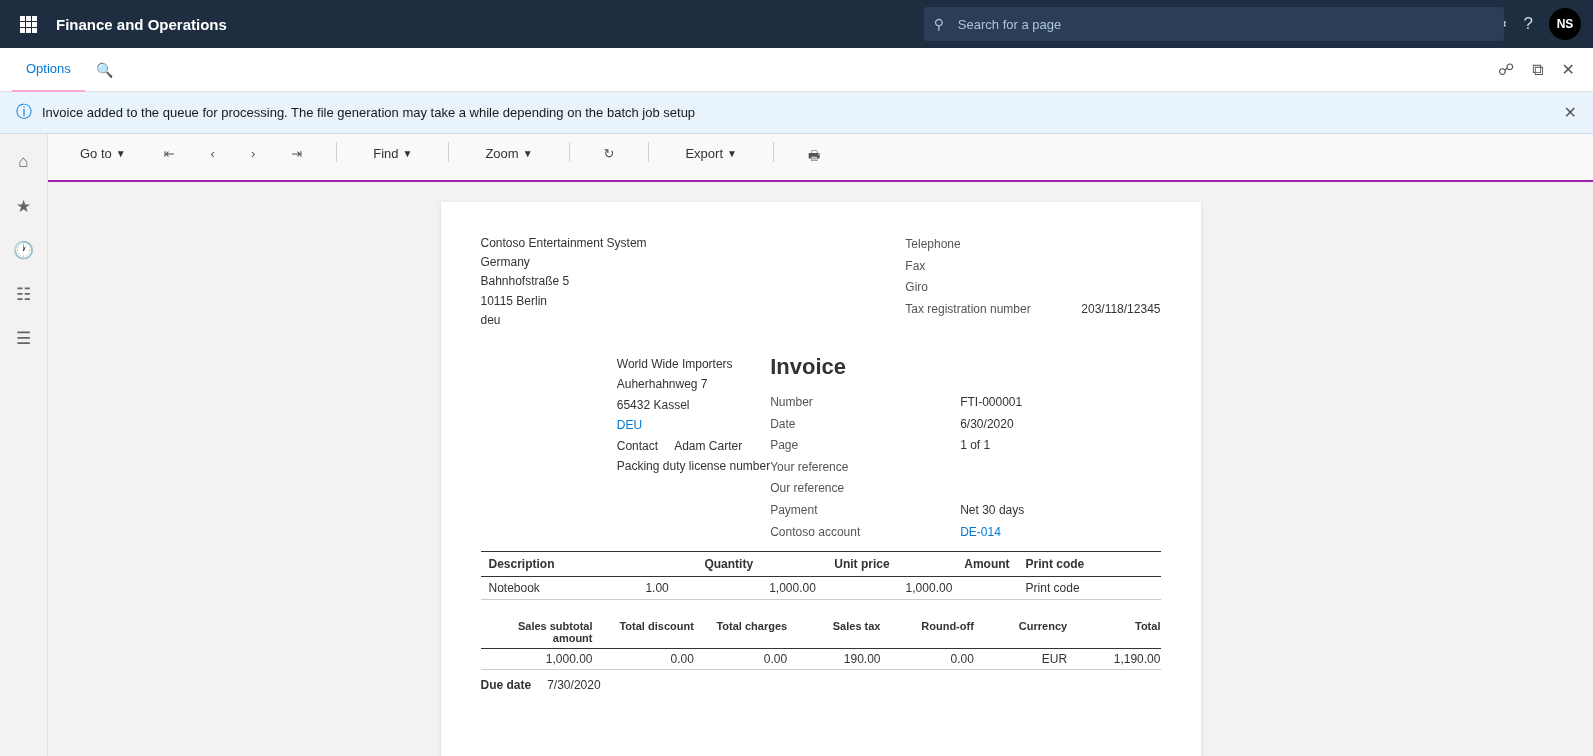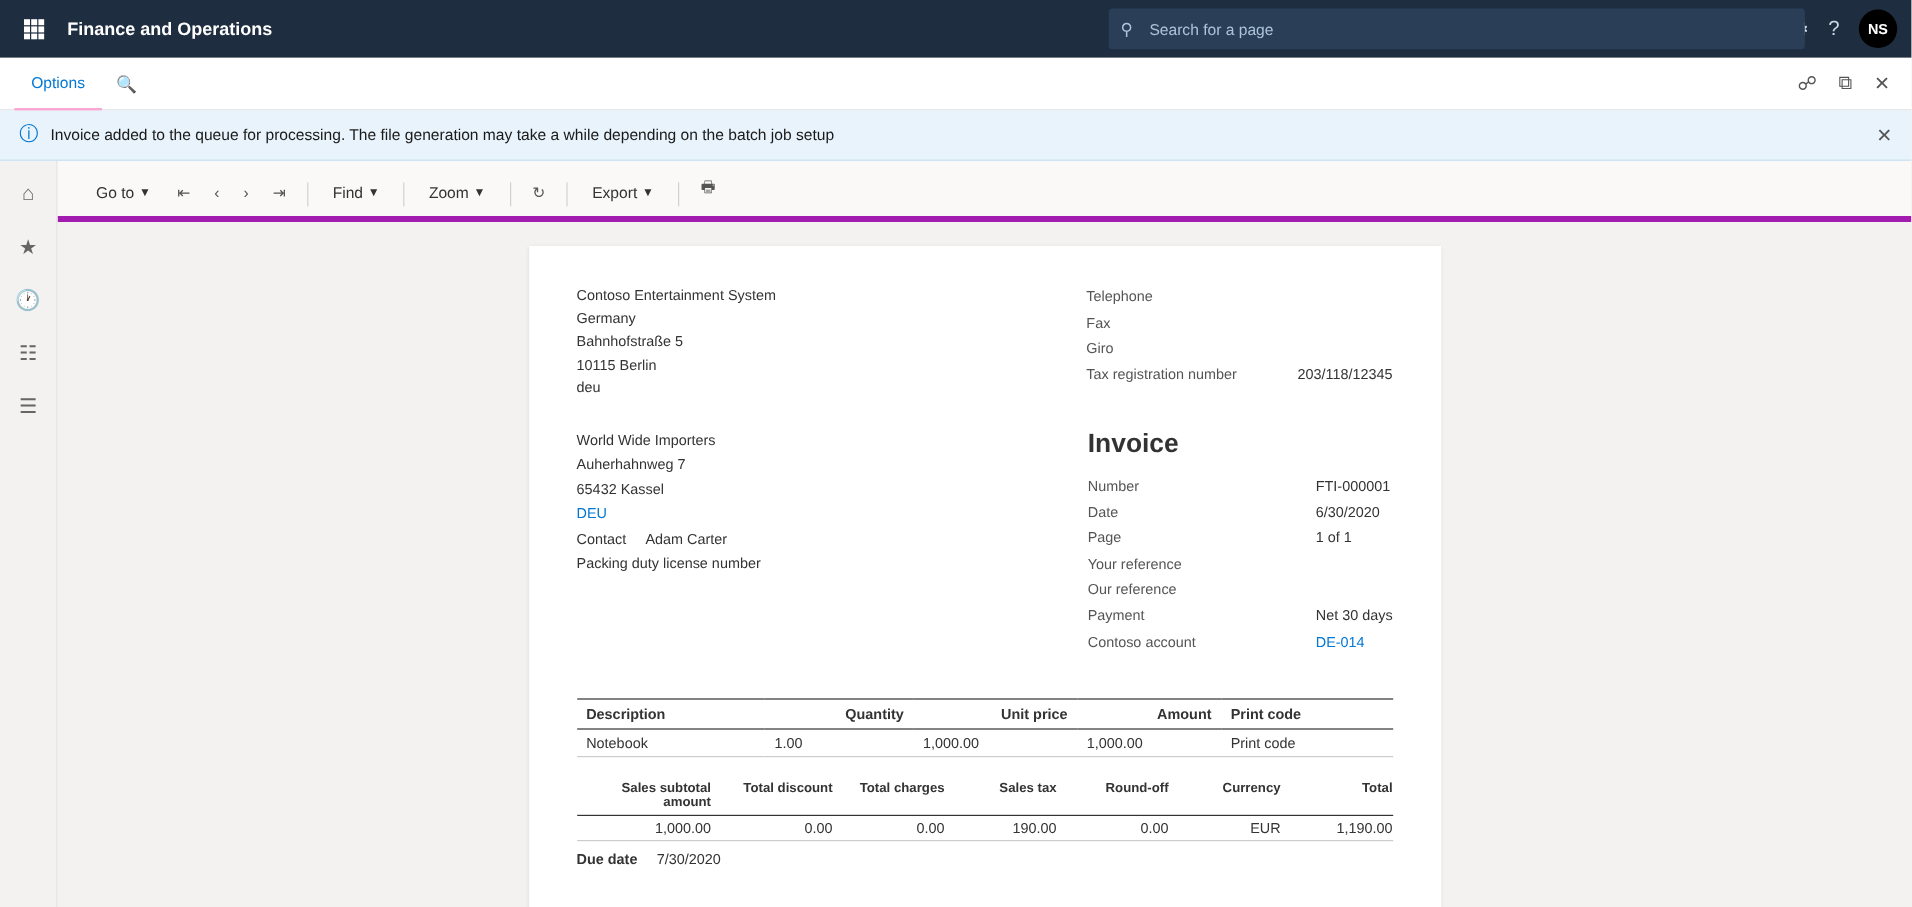--- a/index.html
+++ b/index.html
@@ -193,25 +193,25 @@
     .doc-view {
       flex: 1;
       overflow-y: auto;
       background: #f3f2f1;
       padding: 0;
     }
 
     
     .report-toolbar {
       background: #faf9f8;
-      border-bottom: 5px solid #a21caf;
+      border-bottom: 2px solid #a21caf;
       padding: 8px 24px;
       display: flex;
-      align-items: flex-end;
-      gap: 8px;
+      align-items: flex-start;
+      gap: 24px;
     }
     .report-btn {
       display: flex;
       align-items: center;
       gap: 4px;
       padding: 4px 8px;
       font-size: 13px;
       color: #333;
       cursor: pointer;
       border-radius: 3px;
@@ -262,23 +262,23 @@
     }
     .doc-bank-row {
       display: flex;
       gap: 16px;
     }
     .doc-bank-label { color: #555; min-width: 160px; }
     .doc-bank-value { color: #333; }
 
     .doc-invoice-section {
       display: flex;
-      justify-content: space-between;
+      justify-content: center;
       margin-top: 24px;
-      margin-bottom: 36px;
+      margin-bottom: 8px;
     }
     .doc-recipient {
       font-size: 12px;
       color: #333;
       line-height: 1.7;
     }
     .doc-recipient .deu-link { color: #0078d4; }
     .doc-invoice-title {
       font-size: 22px;
       font-weight: 700;

